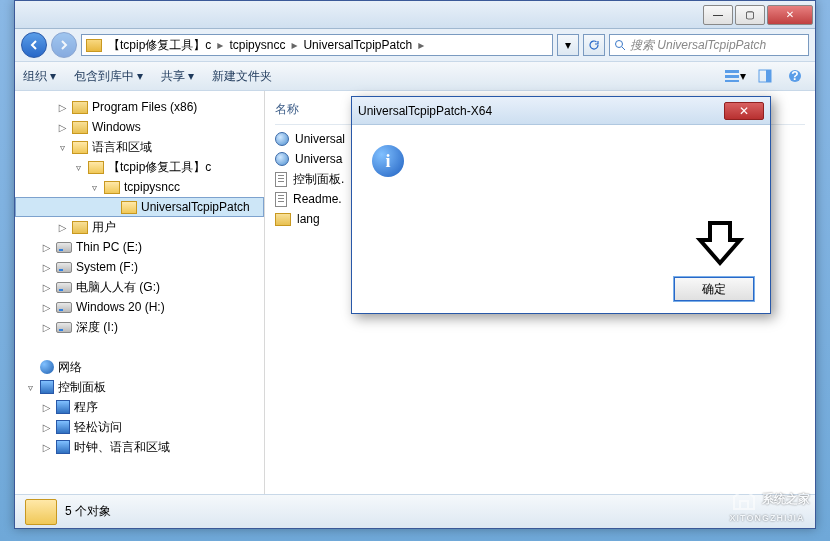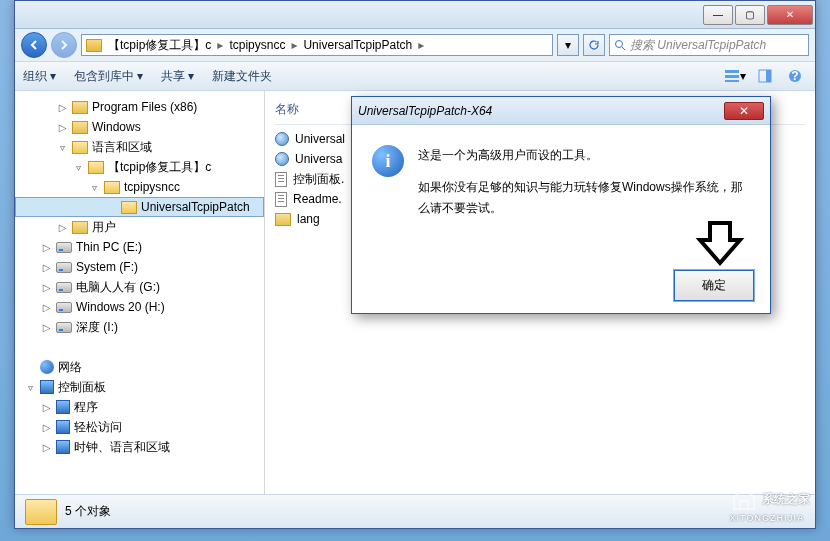--- a/index.html
+++ b/index.html
@@ -51,28 +51,28 @@
 .ico-txt { width: 12px; height: 15px; background: #fff; border: 1px solid #888; position: relative; }
 .ico-txt::before { content: ""; position: absolute; top: 2px; left: 2px; right: 2px; height: 1px; background: #888; box-shadow: 0 3px 0 #888, 0 6px 0 #888; }
 
 
 .status { height: 34px; background: linear-gradient(to bottom, #f5f8fb, #dde8f2); border-top: 1px solid #c8d8e8; display: flex; align-items: center; padding: 8px 10px; gap: 8px; }
 .status-folder { width: 32px; height: 26px; background: linear-gradient(to bottom, #ffe8a8, #f0c858); border: 1px solid #c89820; border-radius: 2px; }
 
 
 .dialog { position: absolute; top: 96px; left: 351px; width: 420px; height: 218px; background: #fff; border: 1px solid #2858a8; box-shadow: 4px 4px 12px rgba(0,0,0,0.4); }
 .dlg-title { height: 28px; background: linear-gradient(to bottom, #e8f0fa, #cddff1); display: flex; align-items: center; padding: 0 6px; border-bottom: 1px solid #b0c8e0; }
-.dlg-title-text { flex: 1; color: #000; font-style: italic; }
+.dlg-title-text { flex: 1; color: #000; }
 .dlg-close { width: 40px; height: 18px; background: linear-gradient(to bottom, #d86060, #b83030); border: 1px solid #902020; border-radius: 2px; display: flex; align-items: center; justify-content: center; color: #fff; cursor: pointer; }
 .dlg-body { padding: 20px 20px 10px 20px; display: flex; gap: 14px; }
 .dlg-icon { width: 32px; height: 32px; border-radius: 50%; background: radial-gradient(circle at 30% 30%, #80c0ff, #2060c0); display: flex; align-items: center; justify-content: center; color: #fff; font-weight: bold; font-size: 18px; font-family: Georgia, serif; flex-shrink: 0; }
 .dlg-text { line-height: 1.7; }
 .dlg-text p:first-child { margin-bottom: 12px; }
 .dlg-footer { position: absolute; bottom: 12px; right: 16px; }
-.dlg-btn { width: 80px; height: 31px; background: linear-gradient(to bottom, #f8f8f8, #e0e0e0); border: 1px solid #2868c8; outline: 1px solid #7aaee8; cursor: pointer; }
+.dlg-btn { width: 80px; height: 24px; background: linear-gradient(to bottom, #f8f8f8, #e0e0e0); border: 1px solid #2868c8; outline: 1px solid #7aaee8; cursor: pointer; }
 
 
 .arrow { position: absolute; top: 218px; left: 695px; pointer-events: none; }
 
 
 .watermark { position: absolute; right: 20px; bottom: 18px; color: #fff; opacity: 0.55; font-size: 16px; font-weight: bold; text-shadow: 0 0 2px #000; pointer-events: none; margin-top: 16px; }
 .watermark small { font-size: 9px; letter-spacing: 1px; display: block; }
 </style>
 </head>
 <body>
@@ -290,24 +290,20 @@
   </div>
 </div>
 
 <div class="dialog">
   <div class="dlg-title">
     <span class="dlg-title-text">UniversalTcpipPatch-X64</span>
     <div class="dlg-close">✕</div>
   </div>
   <div class="dlg-body">
     <div class="dlg-icon">i</div>
-    <div class="dlg-text">
-      <p>这是一个为高级用户而设的工具。</p>
-      <p>如果你没有足够的知识与能力玩转修复Windows操作系统，那么请不要尝试。</p>
-    </div>
   </div>
   <div class="dlg-footer">
     <button class="dlg-btn">确定</button>
   </div>
 </div>
 
 <svg class="arrow" width="50" height="50" viewBox="0 0 50 50">
   <path d="M15 5 L35 5 L35 22 L45 22 L25 45 L5 22 L15 22 Z" fill="none" stroke="#000" stroke-width="4"></path>
 </svg>
 

